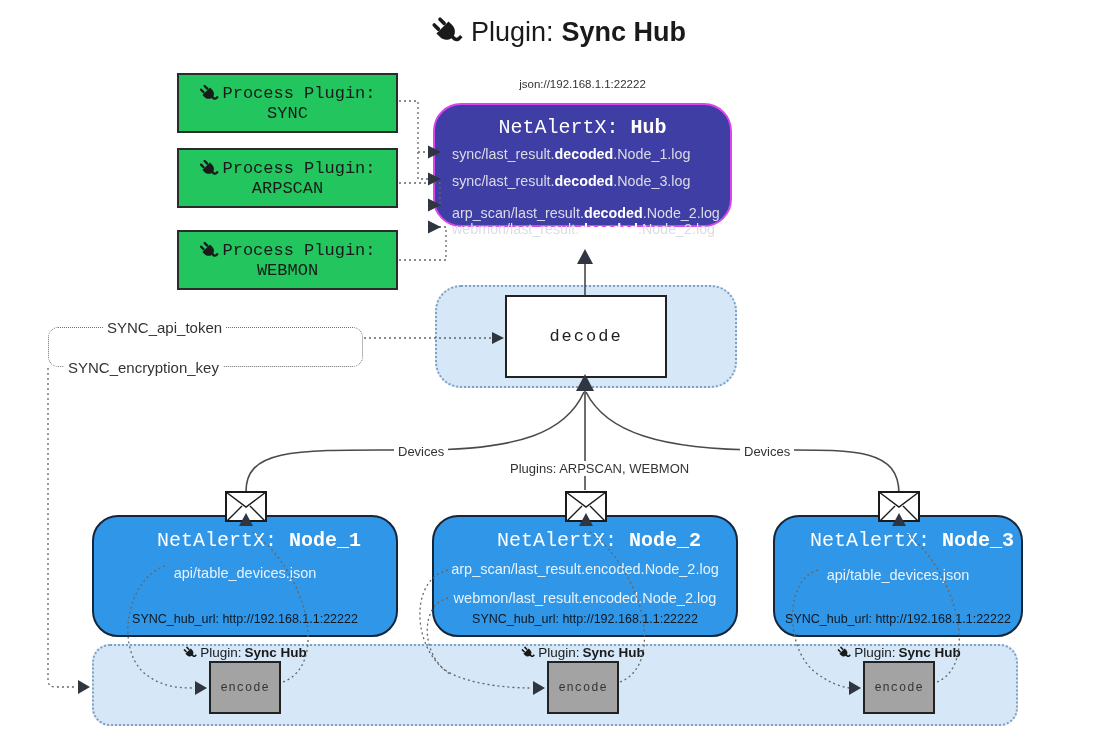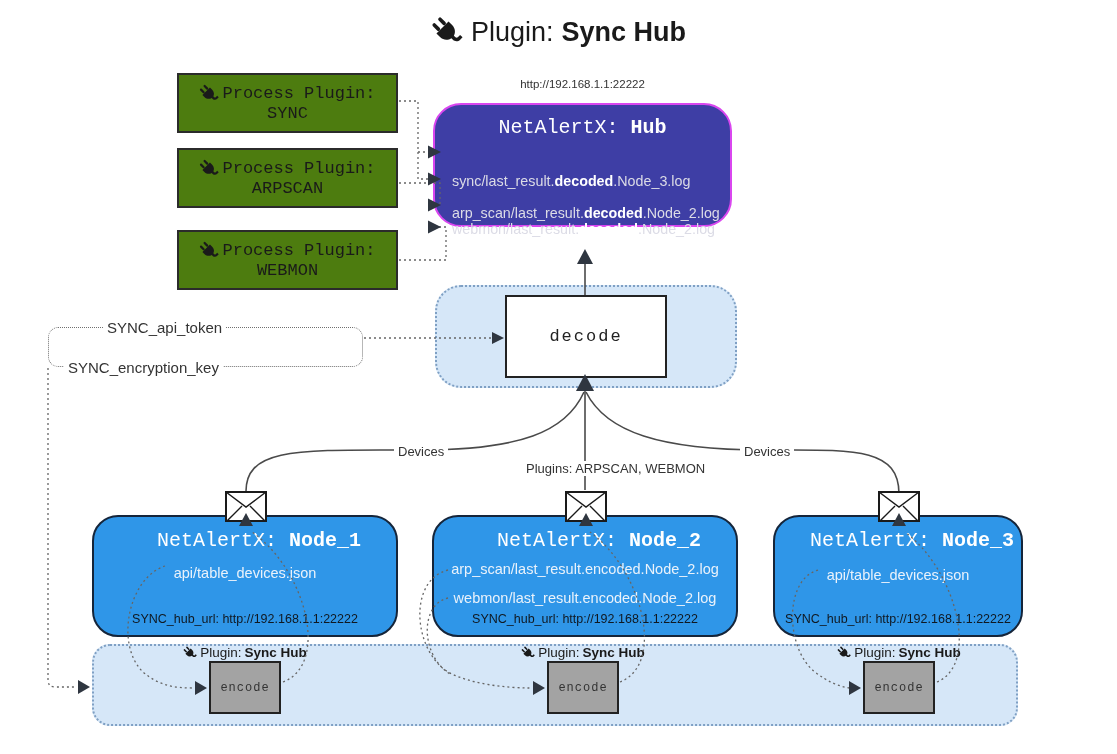--- a/index.html
+++ b/index.html
@@ -6,21 +6,21 @@
   html,body { background:#fff; }
   body { font-family:"Liberation Sans", sans-serif; }
   .canvas { position:relative; width:1117px; height:754px; background:#fff; overflow:hidden; }
 
   
   .title { position:absolute; top:16px; left:0; width:100%; display:flex; align-items:center; justify-content:center; gap:8px; font-size:27px; color:#1a1a1a; }
   .title .bold { font-weight:bold; }
   .plug { fill:#1a1a1a; }
 
   
-  .proc { position:absolute; left:177px; width:221px; height:60px; background:#4d7c0f; border:2px solid #2b2b2b; display:flex; flex-direction:column; align-items:center; justify-content:center; font-family:"Liberation Mono", monospace; font-size:17px; color:#1a1a1a; }
+  .proc { position:absolute; left:177px; width:221px; height:60px; background:#22c55e; border:2px solid #2b2b2b; display:flex; flex-direction:column; align-items:center; justify-content:center; font-family:"Liberation Mono", monospace; font-size:17px; color:#1a1a1a; }
   .proc .row { display:flex; align-items:center; gap:3px; }
 
   
   .hub-url { position:absolute; left:433px; top:78px; width:299px; text-align:center; font-size:11.5px; color:#333; }
   .hub { position:absolute; left:433px; top:103px; width:299px; height:124px; background:#3E3EA5; border:2px solid #d946ef; border-radius:28px; }
   .hub-title { margin-top:11px; text-align:center; font-family:"Liberation Mono", monospace; font-size:20px; color:#fff; }
   .hub-title .bold { font-weight:bold; }
   .hub-log { position:absolute; left:17px; width:276px; font-size:14.3px; color:#dcdce6; white-space:nowrap; }
   .hub-log b { color:#fff; }
 
@@ -94,40 +94,41 @@
   <div class="proc" style="top:230px;">
     <div class="row">
       <svg class="plug" width="20" height="20">
           <use href="#plugsym"></use>
         </svg>
       <span>Process Plugin:</span>
     </div>
     <div>WEBMON</div>
   </div>
 
-  <div class="hub-url">http://192.168.1.1:22222</div>
+  <div class="hub-url">json://192.168.1.1:22222</div>
   <div class="hub">
     <div class="hub-title">
       <span>NetAlertX:</span>
       <span class="bold">Hub</span>
     </div>
+    <div class="hub-log" style="top:41px;"><span>sync/last_result.</span><b>decoded</b><span>.Node_1.log</span></div>
     <div class="hub-log" style="top:68px;"><span>sync/last_result.</span><b>decoded</b><span>.Node_3.log</span></div>
     <div class="hub-log" style="top:100px;"><span>arp_scan/last_result.</span><b>decoded</b><span>.Node_2.log</span></div>
     <div class="hub-log" style="top:116px;"><span>webmon/last_result.</span><b>decoded</b><span>.Node_2.log</span></div>
   </div>
 
   <div class="decode-c"></div>
   <div class="decode-box">decode</div>
 
   <div class="token-rect"></div>
   <div class="float-label" style="left:103px; top:319px;">SYNC_api_token</div>
   <div class="float-label" style="left:64px; top:359px;">SYNC_encryption_key</div>
 
   <div class="edge-label" style="left:394px; top:444px;">Devices</div>
-  <div class="edge-label" style="left:522px; top:461px;">Plugins: ARPSCAN, WEBMON</div>
+  <div class="edge-label" style="left:506px; top:461px;">Plugins: ARPSCAN, WEBMON</div>
   <div class="edge-label" style="left:740px; top:444px;">Devices</div>
 
   <div class="node" style="left:92px; width:306px;">
     <div class="node-title">
       <span>NetAlertX:</span> <span class="bold">Node_1</span>
     </div>
     <div class="node-file" style="top:48px;">api/table_devices.json</div>
     <div class="node-url">SYNC_hub_url: http://192.168.1.1:22222</div>
   </div>
   <div class="node" style="left:432px; width:306px;">

